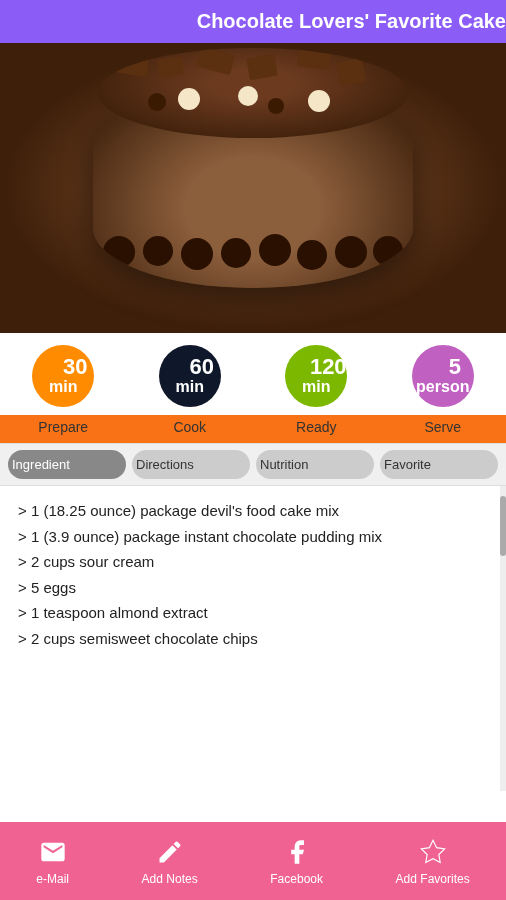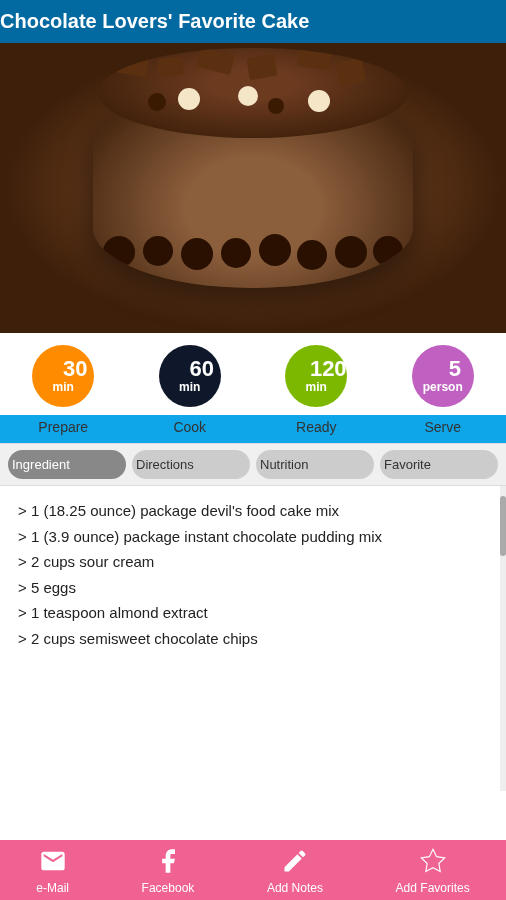--- a/index.html
+++ b/index.html
@@ -7,23 +7,23 @@
       width: 506px;
       height: 900px;
       font-family: Arial, sans-serif;
       background: #fff;
       overflow: hidden;
       position: relative;
     }
 
     
     #header {
-      background: #0369a1;
+      background: #8b5cf6;
       color: white;
-      text-align: left;
+      text-align: right;
       padding: 10px 0;
       font-size: 20px;
       font-weight: bold;
     }
 
     
     #hero-image {
       width: 100%;
       height: 290px;
       background: #5d3a1a;
@@ -91,33 +91,33 @@
       justify-content: center;
       color: white;
       font-weight: bold;
     }
     .stat-circle .num {
       font-size: 22px;
       line-height: 1;
       margin-left: 24px;
     }
     .stat-circle .unit {
-      font-size: 12px;
+      font-size: 16px;
     }
     .orange { background: #ff8c00; }
     .yellow { background: #0f172a; }
     .green  { background: #7cb800; }
     .purple { background: #c060c0; }
 
     
     #labels-row {
       display: flex;
       justify-content: space-between;
       padding: 4px 0 8px;
-      background: #0ea5e9;
+      background: #f97316;
       border-bottom: 1px solid #ddd;
     }
     .label-item {
       font-size: 14px;
       color: #333;
       text-align: center;
       flex: 1;
     }
 
     
@@ -174,21 +174,21 @@
       background: #aaa;
       border-radius: 3px;
     }
 
     
     #bottom-bar {
       position: absolute;
       bottom: 0;
       left: 0;
       width: 100%;
-      height: 60px;
+      height: 78px;
       background: #f06292;
       display: flex;
       justify-content: space-around;
       align-items: center;
     }
     .bottom-btn {
       display: flex;
       flex-direction: column;
       align-items: center;
       color: white;
@@ -300,32 +300,32 @@
     <div class="bottom-icon">
       <svg viewBox="0 0 24 24" xmlns="http://www.w3.org/2000/svg">
         <path d="M20 4H4c-1.1 0-2 .9-2 2v12c0 1.1.9 2 2 2h16c1.1 0 2-.9 2-2V6c0-1.1-.9-2-2-2zm0 4l-8 5-8-5V6l8 5 8-5v2z"></path>
       </svg>
     </div>
     <span>e-Mail</span>
   </div>
   <div class="bottom-btn">
     <div class="bottom-icon">
       <svg viewBox="0 0 24 24" xmlns="http://www.w3.org/2000/svg">
-        <path d="M18 2h-3a5 5 0 0 0-5 5v3H7v4h3v8h4v-8h3l1-4h-4V7a1 1 0 0 1 1-1h3z"></path>
+        <path d="M3 17.25V21h3.75L17.81 9.94l-3.75-3.75L3 17.25zM20.71 7.04c.39-.39.39-1.02 0-1.41l-2.34-2.34a1 1 0 0 0-1.41 0l-1.83 1.83 3.75 3.75 1.83-1.83z"></path>
       </svg>
     </div>
-    <span>Facebook</span>
+    <span>Add Notes</span>
   </div>
   <div class="bottom-btn">
     <div class="bottom-icon">
       <svg viewBox="0 0 24 24" xmlns="http://www.w3.org/2000/svg">
-        <path d="M3 17.25V21h3.75L17.81 9.94l-3.75-3.75L3 17.25zM20.71 7.04c.39-.39.39-1.02 0-1.41l-2.34-2.34a1 1 0 0 0-1.41 0l-1.83 1.83 3.75 3.75 1.83-1.83z"></path>
+        <path d="M18 2h-3a5 5 0 0 0-5 5v3H7v4h3v8h4v-8h3l1-4h-4V7a1 1 0 0 1 1-1h3z"></path>
       </svg>
     </div>
-    <span>Add Notes</span>
+    <span>Facebook</span>
   </div>
   <div class="bottom-btn">
     <div class="bottom-icon">
       <svg viewBox="0 0 24 24" xmlns="http://www.w3.org/2000/svg">
         <path d="M12 2l3.09 6.26L22 9.27l-5 4.87 1.18 6.88L12 17.77l-6.18 3.25L7 14.14 2 9.27l6.91-1.01L12 2z" stroke="white" stroke-width="1" fill="none"></path>
       </svg>
     </div>
     <span>Add Favorites</span>
   </div>
 </div>

